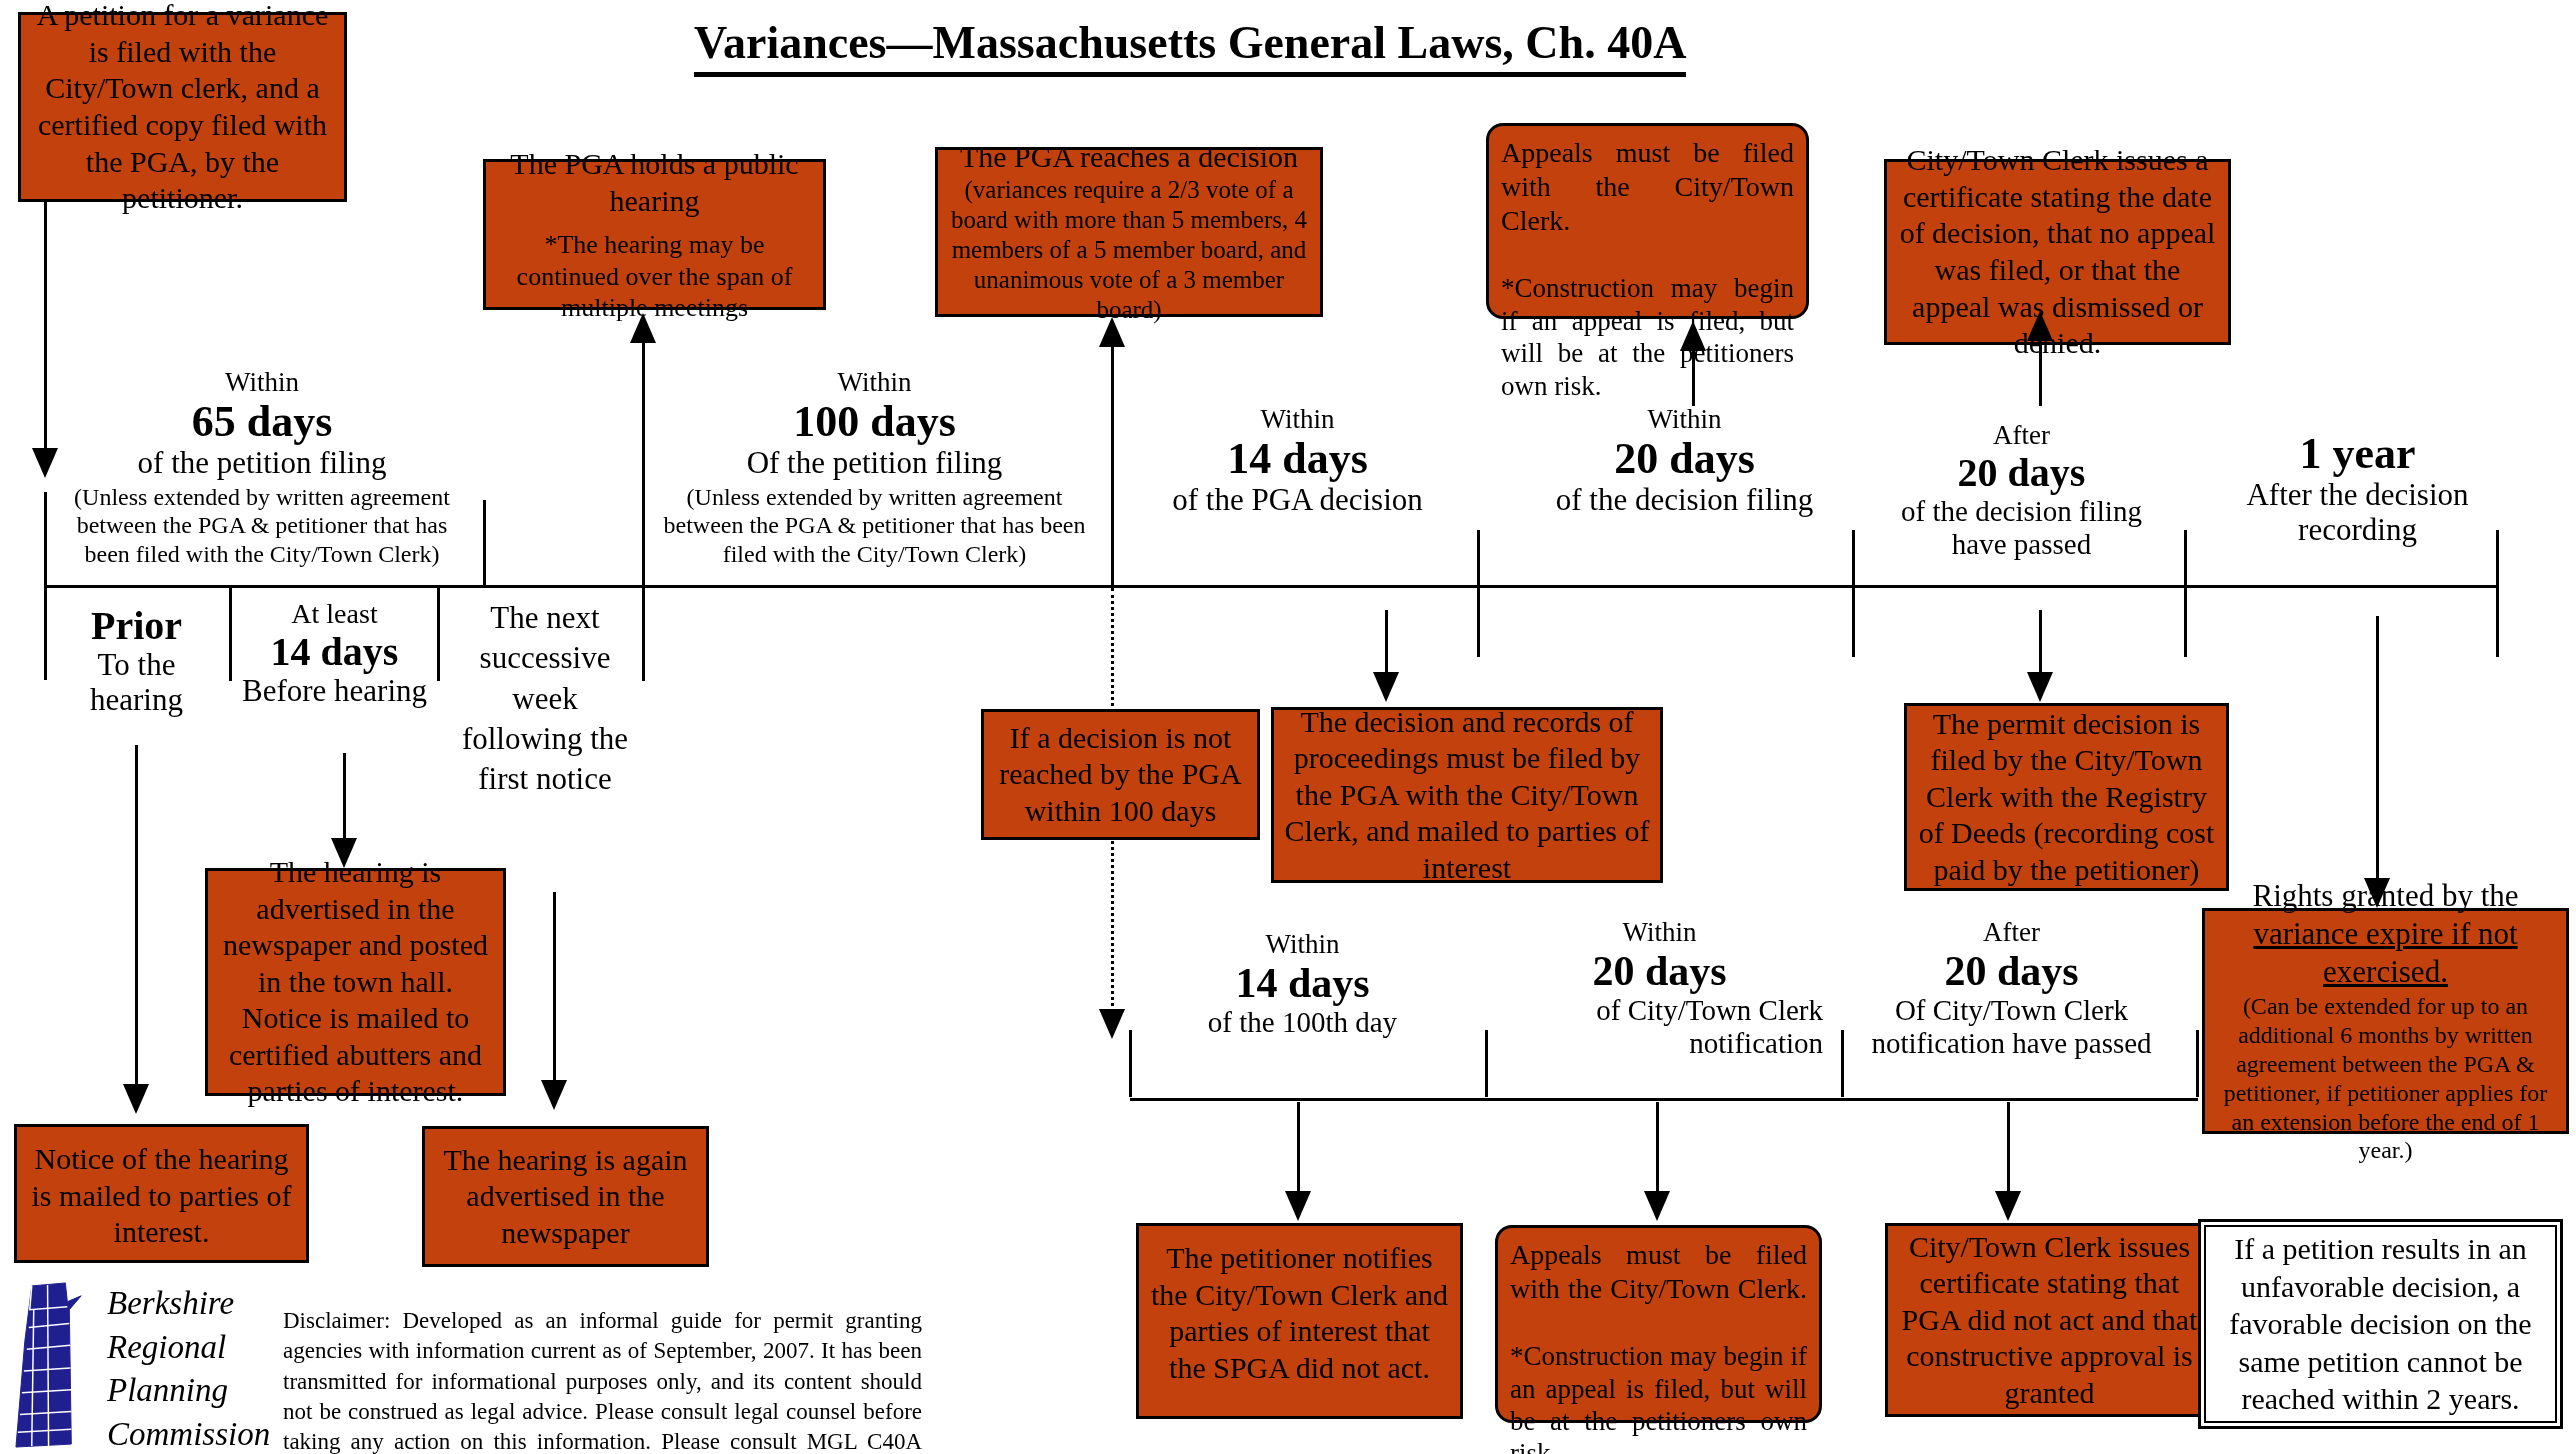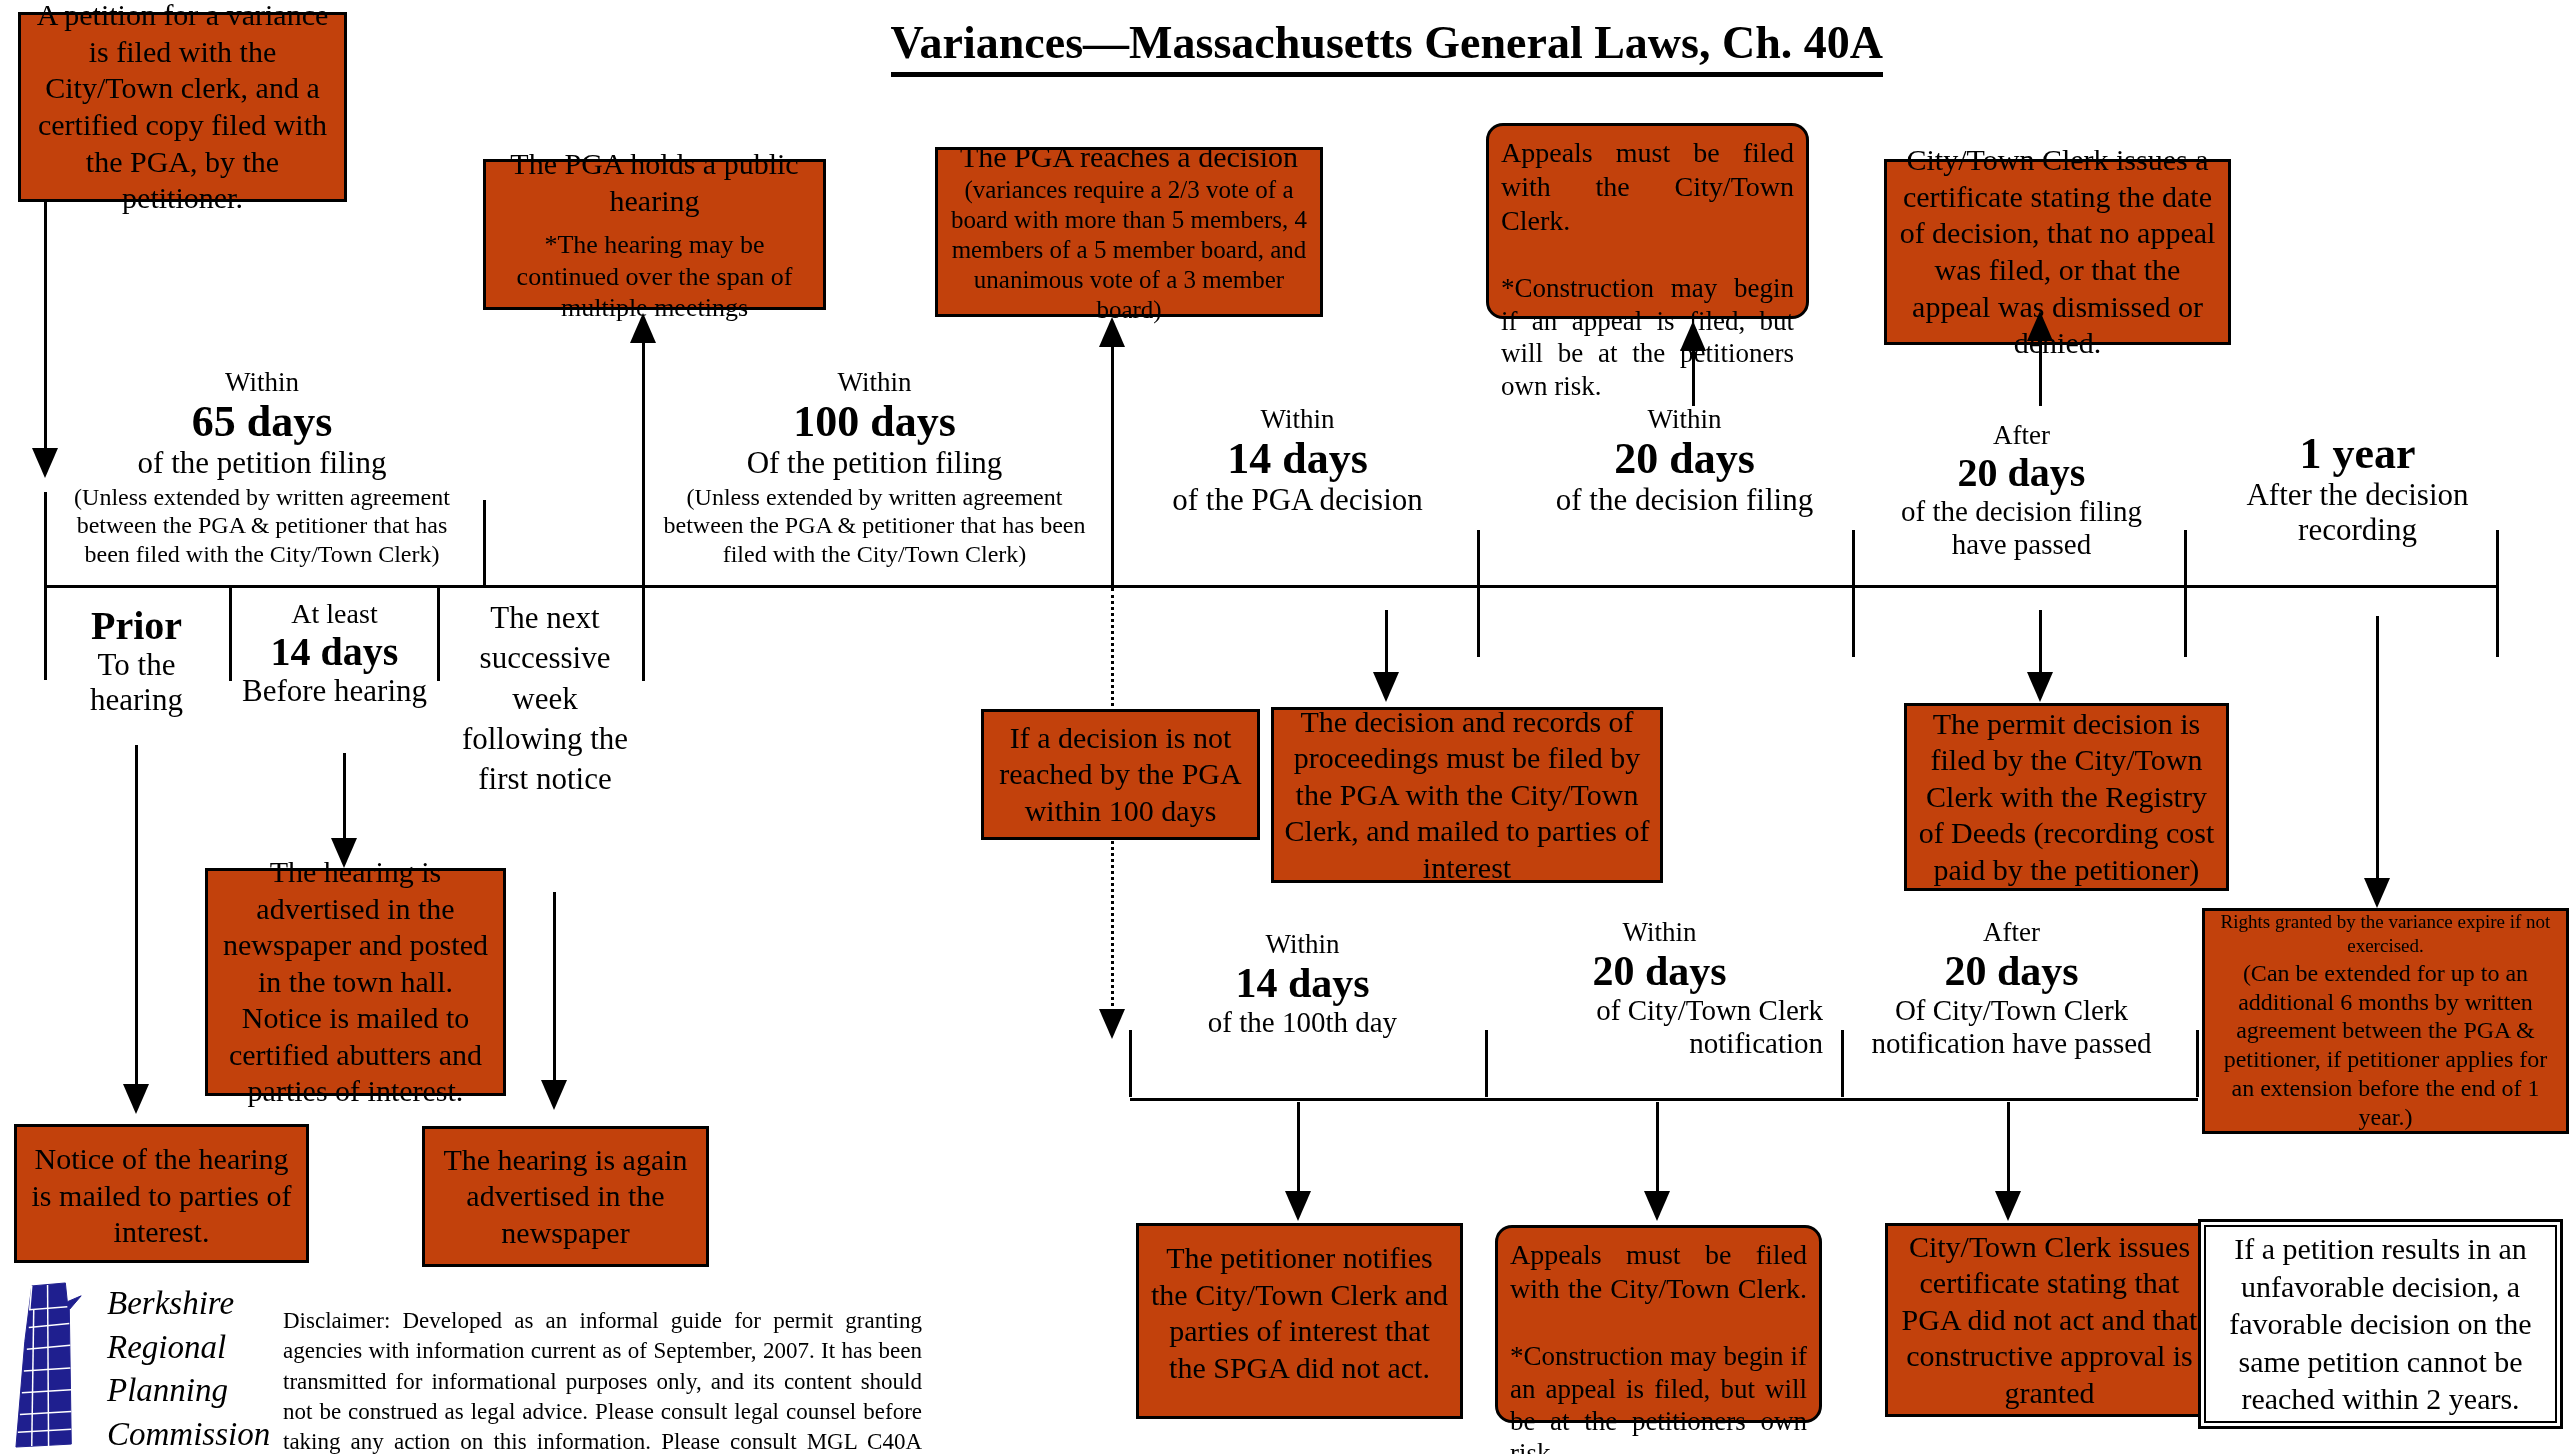--- a/index.html
+++ b/index.html
@@ -23,21 +23,21 @@
   .ah-down{position:absolute;width:0;height:0;border-left:13px solid transparent;
            border-right:13px solid transparent;border-top:30px solid #000;}
   .ah-up{position:absolute;width:0;height:0;border-left:13px solid transparent;
          border-right:13px solid transparent;border-bottom:30px solid #000;}
   .tlabel{position:absolute;text-align:center;}
   .tlabel .pre{font-size:27px;line-height:1.15;display:block;}
   .tlabel .big{font-size:44px;font-weight:bold;line-height:1.1;display:block;}
   .tlabel .big.sm{font-size:40px;}
   .tlabel .mid{font-size:31px;line-height:1.12;display:block;}
   .tlabel .tnote{font-size:24px;line-height:1.18;display:block;margin-top:2px;}
-  #page-title{position:absolute;left:694px;top:16px;width:1189px;text-align:right;}
+  #page-title{position:absolute;left:694px;top:16px;width:1189px;text-align:left;}
   #page-title span{display:inline-block;font-size:46px;font-weight:bold;
                    border-bottom:5px solid #000;padding-bottom:3px;}
   #org-name{position:absolute;left:107px;top:1282px;font-style:italic;font-size:33px;line-height:1.32;}
   #disclaimer{position:absolute;left:283px;top:1306px;width:639px;font-size:23px;
               line-height:1.32;text-align:justify;}
 </style>
 </head>
 <body>
 
 <div id="canvas">
@@ -177,21 +177,21 @@
 
   <div class="box" style="left:1271px;top:707px;width:392px;height:176px;">
     <span>The decision and records of proceedings must be filed by the PGA with the City/Town Clerk, and mailed to parties of interest</span>
   </div>
 
   <div class="box" style="left:1904px;top:703px;width:325px;height:188px;">
     <span>The permit decision is filed by the City/Town Clerk with the Registry of Deeds (recording cost paid by the petitioner)</span>
   </div>
 
   <div class="box" style="left:2202px;top:908px;width:367px;height:226px;padding:4px 8px;">
-    <span style="font-size:19px;">Rights granted by the variance expire if not exercised.</span>
+    <span style="font-size:31px;text-decoration:underline;">Rights granted by the variance expire if not exercised.</span>
     <span class="note" style="font-size:24px;margin-top:2px;">(Can be extended for up to an additional 6 months by written agreement between the PGA &amp; petitioner, if petitioner applies for an extension before the end of 1 year.)</span>
   </div>
 
   <div class="vline" style="left:1385px;top:610px;height:63px;"></div>
   <div class="ah-down" style="left:1373px;top:672px;"></div>
 
   <div class="vline" style="left:2039px;top:610px;height:63px;"></div>
   <div class="ah-down" style="left:2027px;top:672px;"></div>
 
   <div class="vline" style="left:2376px;top:616px;height:264px;"></div>

